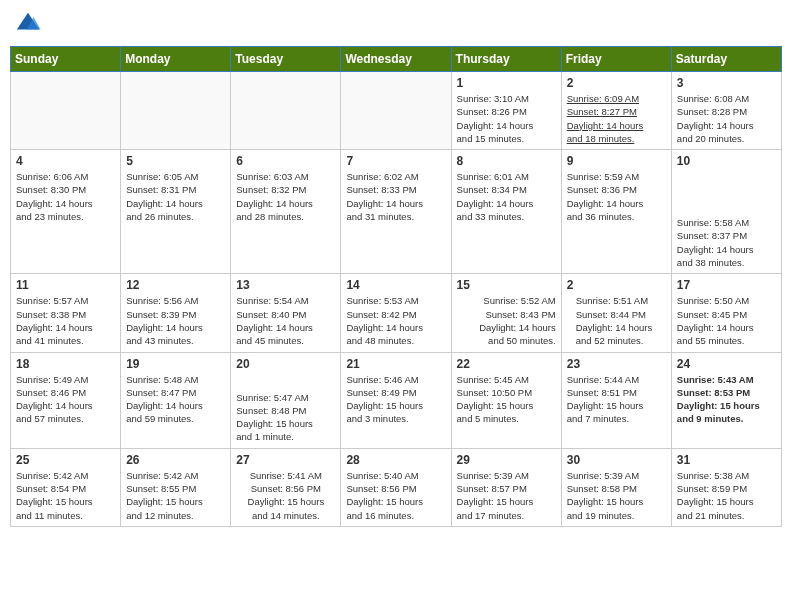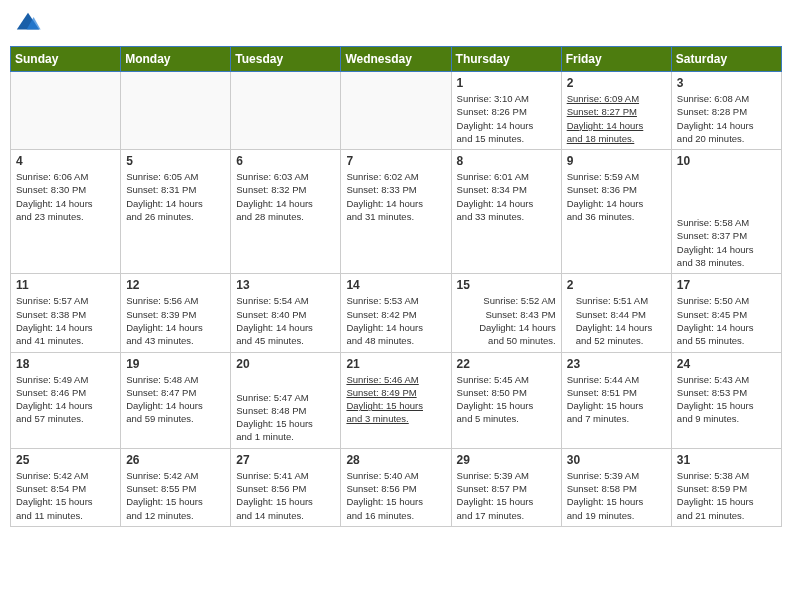--- a/index.html
+++ b/index.html
@@ -272,42 +272,42 @@
         </td>
         <td>
           <span class="day-num">20</span>
           <div class="day-info" style="white-space: pre-line; margin-top: 20px;">Sunrise: 5:47 AM
 Sunset: 8:48 PM
 Daylight: 15 hours
 and 1 minute.</div>
         </td>
         <td>
           <span class="day-num">21</span>
-          <div class="day-info" style="white-space: pre-line; text-decoration: underline;">Sunrise: 5:46 AM
+          <div class="day-info" style="white-space: pre-line;">Sunrise: 5:46 AM
 Sunset: 8:49 PM
 Daylight: 15 hours
 and 3 minutes.</div>
         </td>
         <td>
           <span class="day-num">22</span>
           <div class="day-info" style="white-space: pre-line;">Sunrise: 5:45 AM
-Sunset: 8:50 PM
+Sunset: 10:50 PM
 Daylight: 15 hours
 and 5 minutes.</div>
         </td>
         <td>
           <span class="day-num">23</span>
           <div class="day-info" style="white-space: pre-line;">Sunrise: 5:44 AM
 Sunset: 8:51 PM
 Daylight: 15 hours
 and 7 minutes.</div>
         </td>
         <td>
           <span class="day-num">24</span>
-          <div class="day-info" style="white-space: pre-line;">Sunrise: 5:43 AM
+          <div class="day-info" style="white-space: pre-line; font-weight: bold;">Sunrise: 5:43 AM
 Sunset: 8:53 PM
 Daylight: 15 hours
 and 9 minutes.</div>
         </td>
       </tr>
       <tr>
         <td>
           <span class="day-num">25</span>
           <div class="day-info" style="white-space: pre-line;">Sunrise: 5:42 AM
 Sunset: 8:54 PM
@@ -316,21 +316,21 @@
         </td>
         <td>
           <span class="day-num">26</span>
           <div class="day-info" style="white-space: pre-line;">Sunrise: 5:42 AM
 Sunset: 8:55 PM
 Daylight: 15 hours
 and 12 minutes.</div>
         </td>
         <td>
           <span class="day-num">27</span>
-          <div class="day-info" style="white-space: pre-line;">Sunrise: 5:41 AM
+          <div class="day-info" style="white-space: pre-line; text-align: center;">Sunrise: 5:41 AM
 Sunset: 8:56 PM
 Daylight: 15 hours
 and 14 minutes.</div>
         </td>
         <td>
           <span class="day-num">28</span>
           <div class="day-info" style="white-space: pre-line;">Sunrise: 5:40 AM
 Sunset: 8:56 PM
 Daylight: 15 hours
 and 16 minutes.</div>

